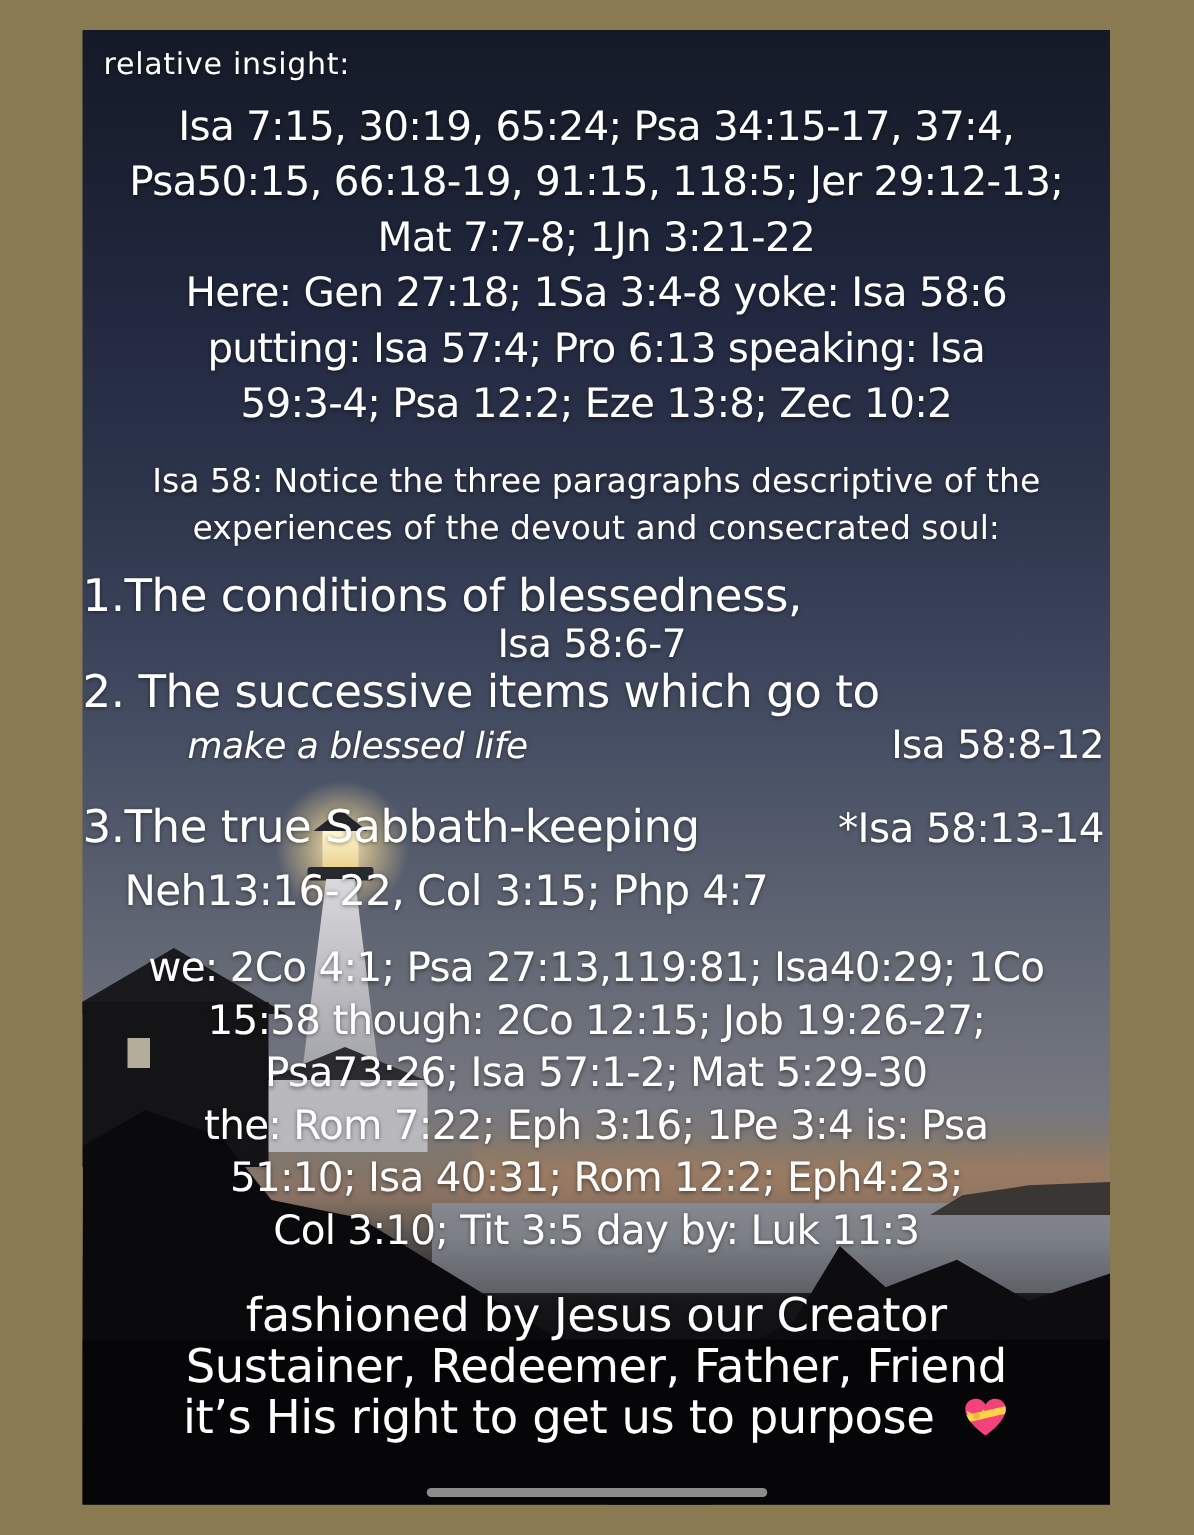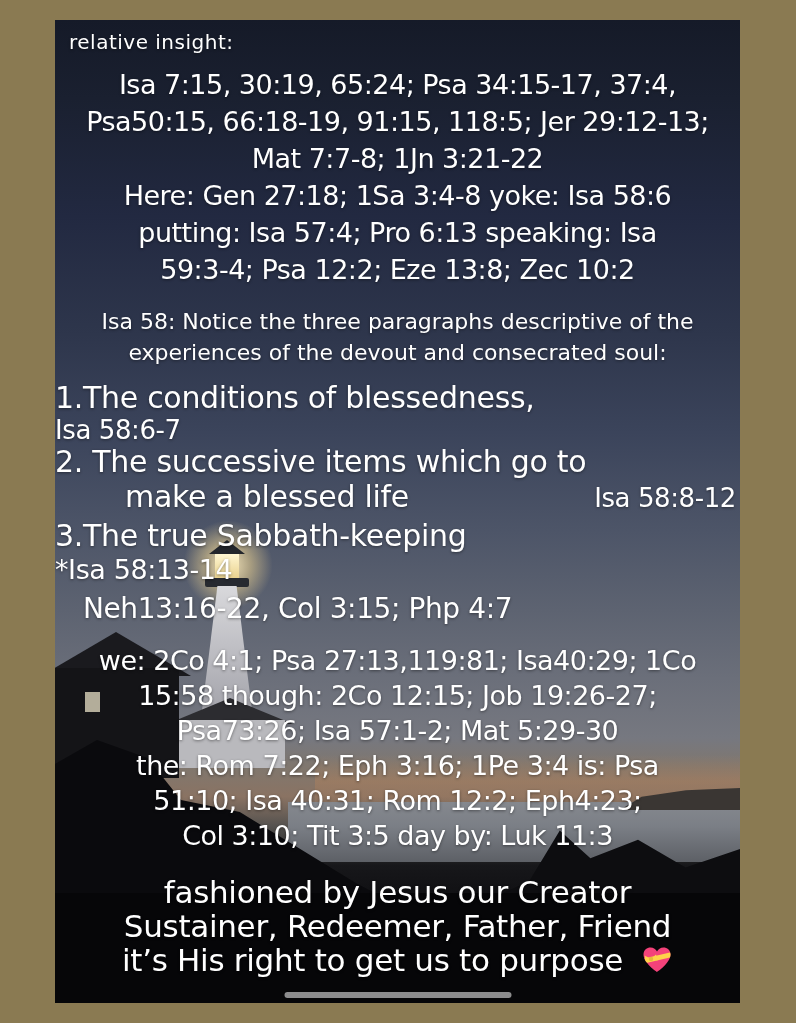--- a/index.html
+++ b/index.html
@@ -51,26 +51,26 @@
     border-radius:3px;background:var(--indicator);opacity:.75;z-index:6;}
   
   .content{position:absolute;inset:0;z-index:5;color:var(--text);
     text-shadow:0 1px 3px rgba(0,0,0,.45);}
   .tagline{margin:10px 0 12px 14px;font-size:20px;line-height:24px;letter-spacing:.5px;}
   .center{text-align:center;}
   .big{font-size:27px;line-height:37px;letter-spacing:-.5px;}
   .note{margin-top:18px;font-size:22px;line-height:31px;}
   .outline{margin-top:12px;padding:0 0;}
   .o-main{font-size:30px;line-height:36px;letter-spacing:-.3px;}
-  .o-ref{font-size:26px;line-height:28px;text-align:left;padding-right:6px;letter-spacing:-.4px;}
-  .o-line2{font-size:30px;line-height:34px;letter-spacing:-.3px;}
+  .o-ref{font-size:26px;line-height:28px;text-align:center;padding-right:6px;letter-spacing:-.4px;}
+  .o-line2{font-size:24px;line-height:34px;letter-spacing:-.3px;font-style:italic;}
   .o-row{display:flex;justify-content:space-between;align-items:baseline;}
   .o-row .indent{margin-left:70px;}
   .o-row .ref-inline{font-size:26px;letter-spacing:-.4px;padding-right:4px;}
-  .o-item3{margin-top:4px;flex-direction:column;}
+  .o-item3{margin-top:20px;}
   .o-item3 .ref-inline{font-size:27px;}
   .o-extra{margin:8px 0 0 28px;font-size:28px;line-height:32px;letter-spacing:-.4px;}
   .weblock{margin-top:18px;font-size:27px;line-height:35px;letter-spacing:-.5px;}
   .closing{margin-top:22px;font-size:31px;line-height:34px;letter-spacing:-.3px;}
   .closing-last{display:flex;justify-content:center;align-items:center;gap:18px;}
   .heart{display:inline-block;vertical-align:middle;}
 </style>
 </head>
 <body>
 

